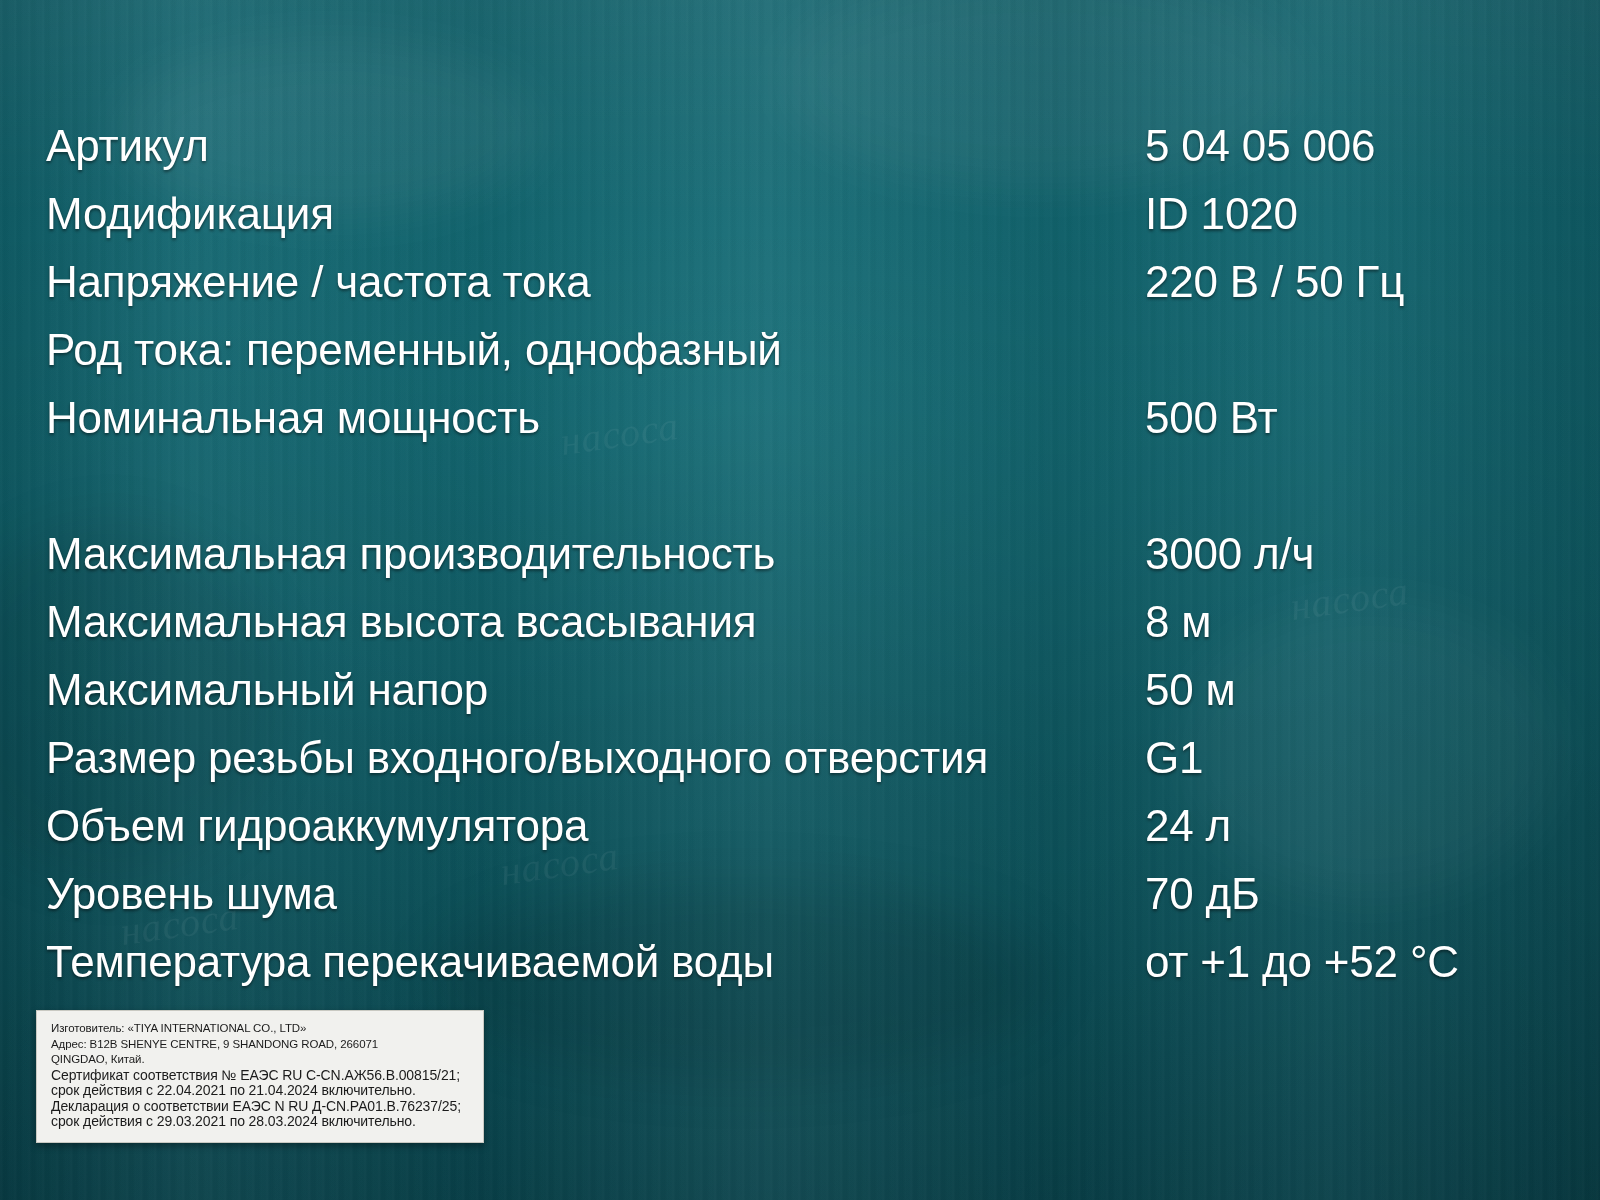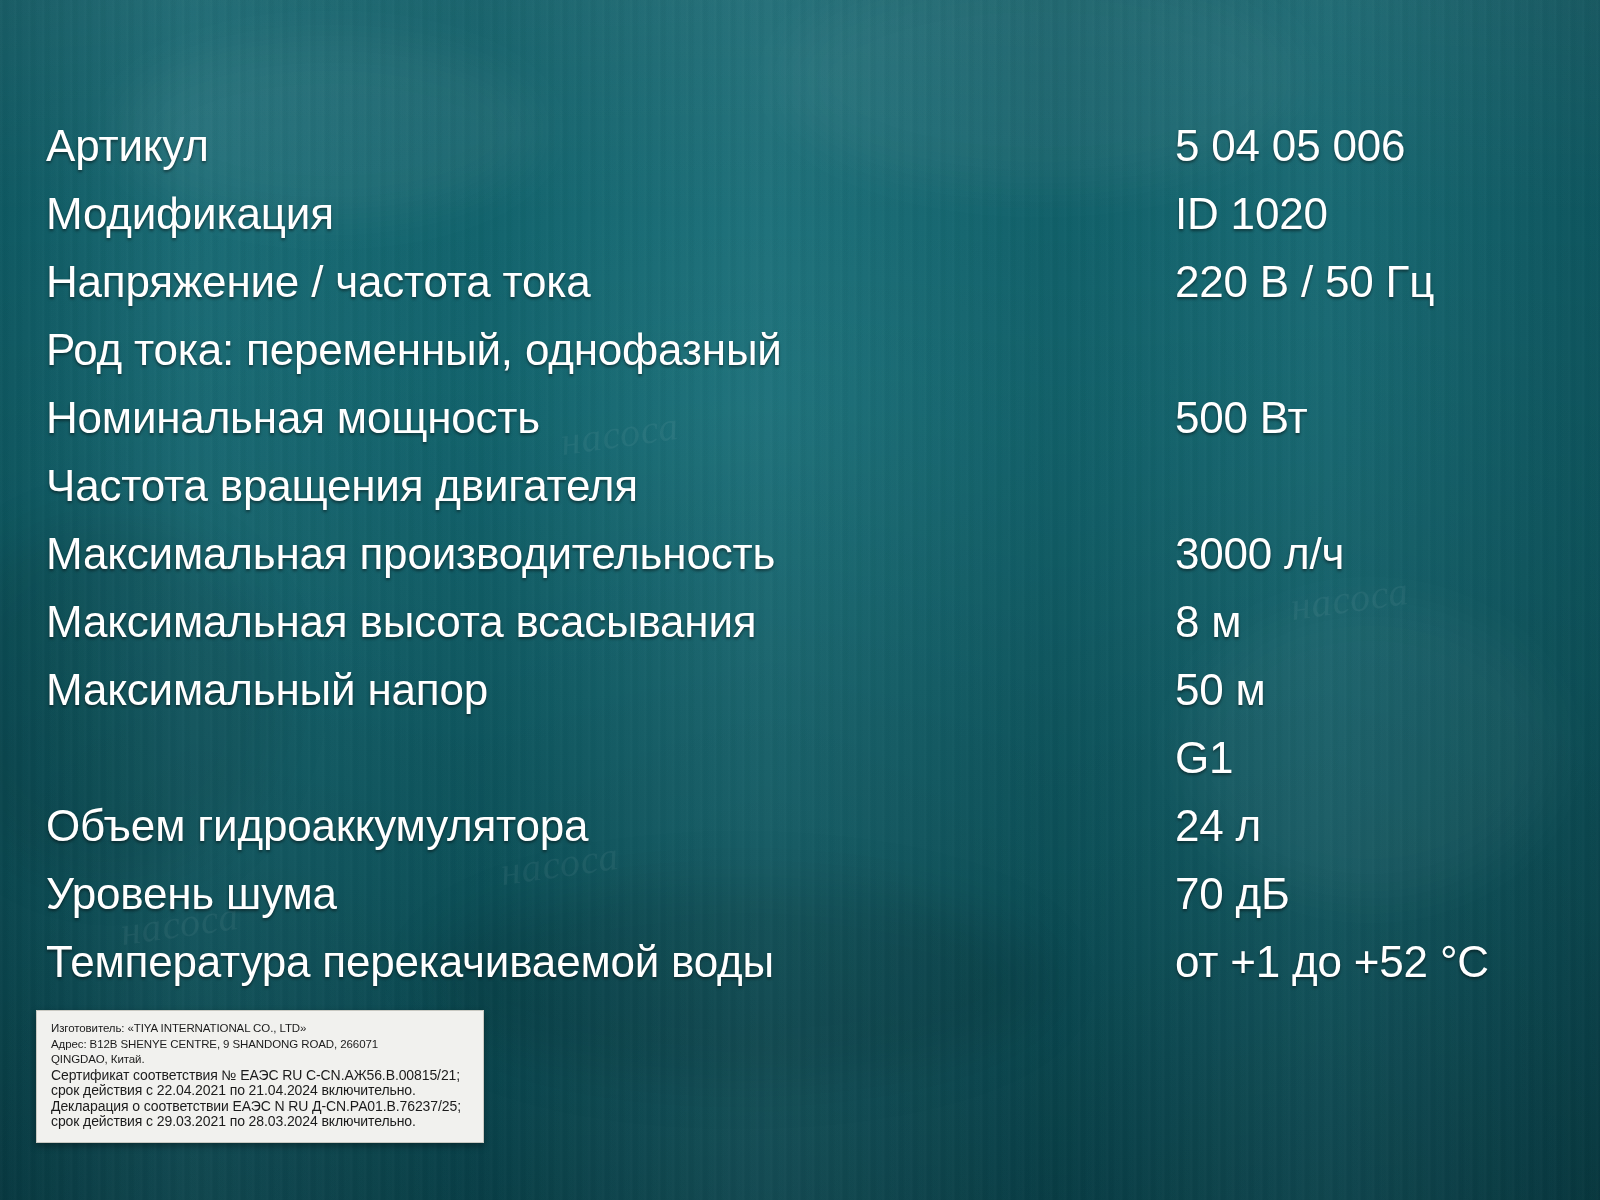--- a/index.html
+++ b/index.html
@@ -76,21 +76,21 @@
     position: absolute;
     left: 46px;
     top: 0;
     color: #ffffff;
     font-size: 44px;
     letter-spacing: -0.2px;
     text-shadow: 0 2px 3px rgba(0,0,0,0.45);
   }
   .value {
     position: absolute;
-    left: 1175px;
+    left: 1145px;
     top: 0;
     color: #ffffff;
     font-size: 44px;
     letter-spacing: -0.2px;
     text-shadow: 0 2px 3px rgba(0,0,0,0.45);
   }
   .value sup {
     font-size: 24px;
     vertical-align: super;
     line-height: 0;
@@ -161,39 +161,39 @@
     <span class="label">Род тока: переменный, однофазный</span>
     <span class="value"></span>
   </div>
 
   <div class="row">
     <span class="label">Номинальная мощность</span>
     <span class="value">500 Вт</span>
   </div>
 
   <div class="row">
-    <span class="label">Частота вращения двигателя</span>
   </div>
 
   <div class="row">
     <span class="label">Максимальная производительность</span>
     <span class="value">3000 л/ч</span>
   </div>
 
   <div class="row">
     <span class="label">Максимальная высота всасывания</span>
     <span class="value">8 м</span>
   </div>
 
   <div class="row">
     <span class="label">Максимальный напор</span>
     <span class="value">50 м</span>
   </div>
 
   <div class="row">
+    <span class="label">Размер резьбы входного/выходного отверстия</span>
     <span class="value">G1</span>
   </div>
 
   <div class="row">
     <span class="label">Объем гидроаккумулятора</span>
     <span class="value">24 л</span>
   </div>
 
   <div class="row">
     <span class="label">Уровень шума</span>

